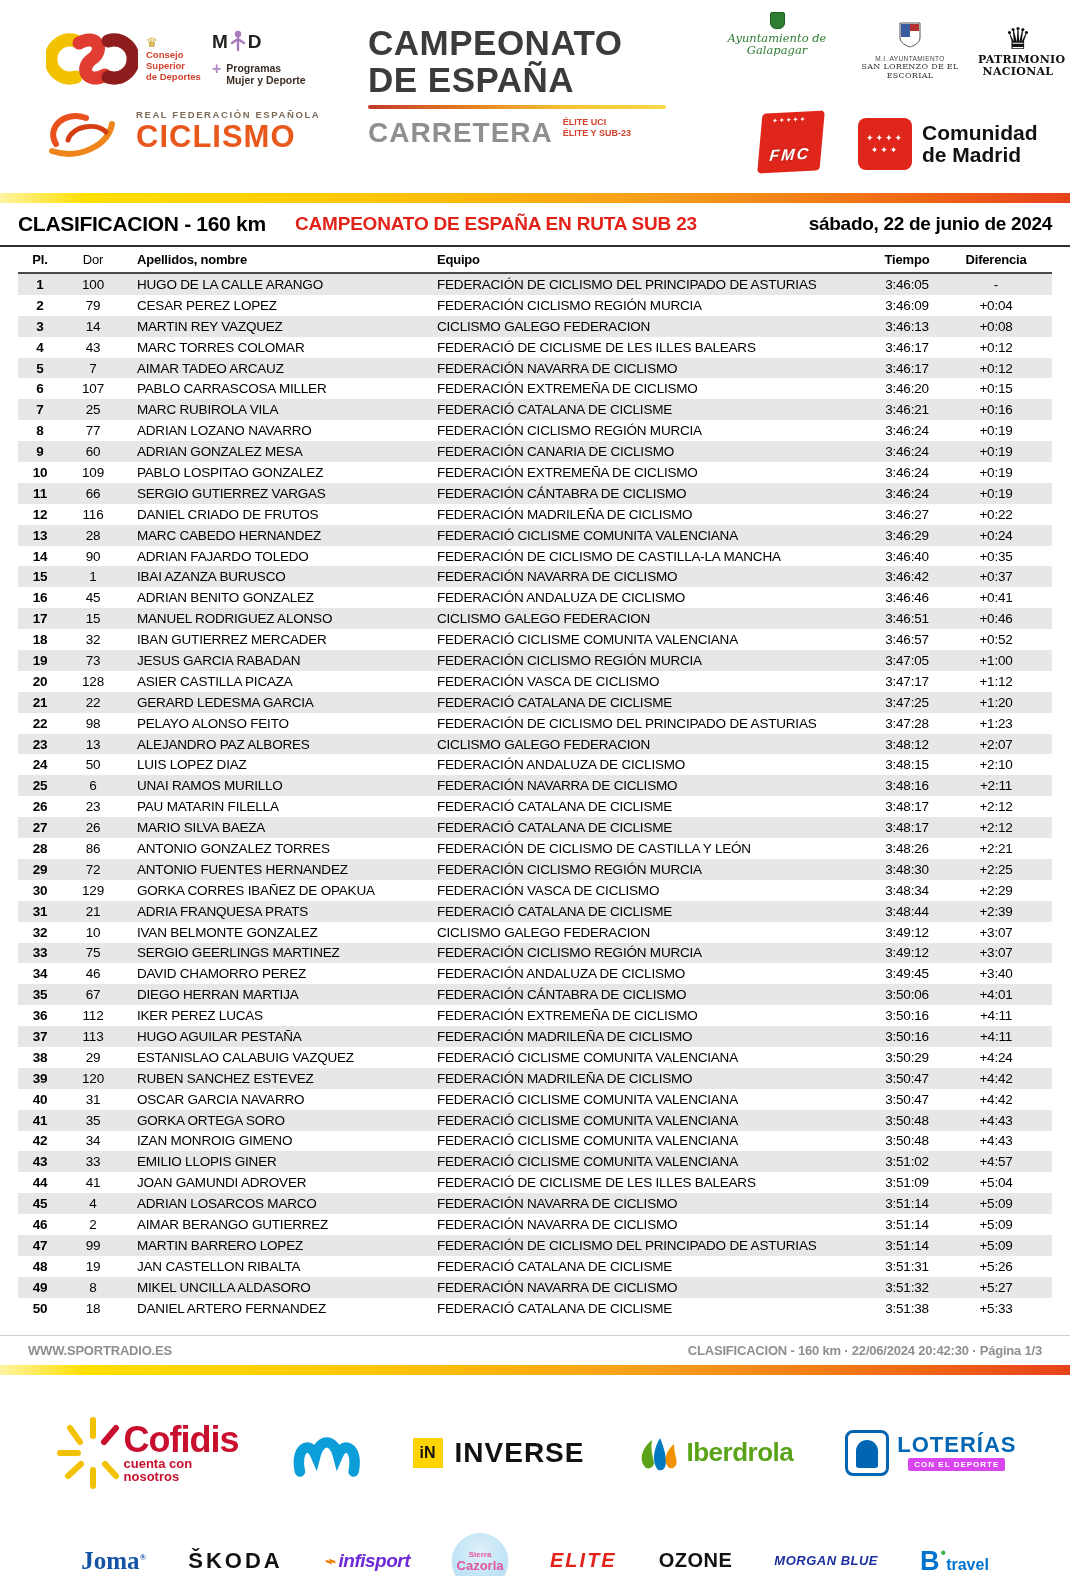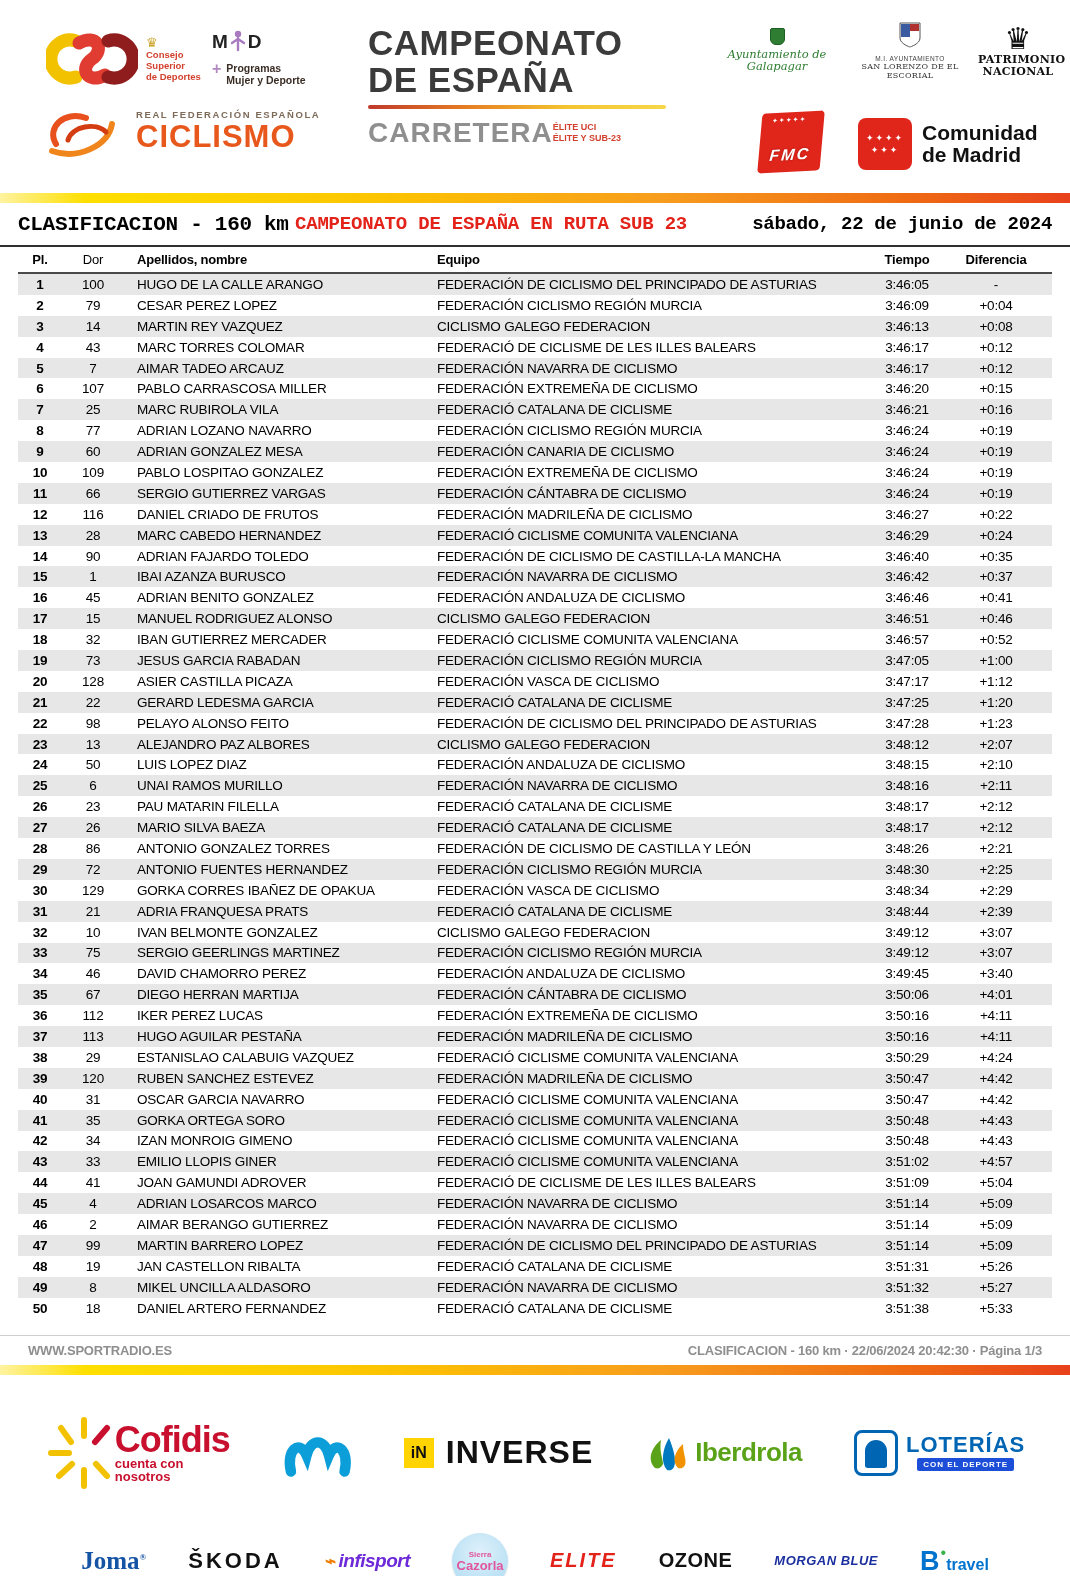--- a/index.html
+++ b/index.html
@@ -24,26 +24,26 @@
   .myd-prog { font-size:10.5px; font-weight:bold; color:#3a2d25; line-height:12px; }
 
   .rfec-logo { position:absolute; left:44px; top:100px; display:flex; align-items:center; gap:16px; }
   .rfec-txt { display:flex; flex-direction:column; }
   .rfec-fed { font-size:9.5px; letter-spacing:1.6px; color:#7d6a58; font-weight:bold; margin-bottom:2px; }
   .rfec-name { font-size:31px; font-weight:800; color:#e8581c; letter-spacing:1px; line-height:30px; }
 
   .event-logo { position:absolute; left:368px; top:24px; width:298px; }
   .event-title { font-size:35px; font-weight:800; color:#3b3b3b; line-height:37px; letter-spacing:0.5px; }
   .event-rule { height:4px; margin:7px 0 8px 0; background:linear-gradient(90deg,#c0392b,#e67e22,#f4c430,#f7d74a); border-radius:2px; }
-  .event-sub { display:flex; align-items:center; }
+  .event-sub { display:flex; gap:10px; }
   .event-carretera { font-size:28px; font-weight:800; color:#8f8f8f; letter-spacing:1px; }
   .event-tags { display:flex; flex-direction:column; }
   .event-tag { font-size:9px; font-weight:800; color:#d2412e; line-height:11px; }
 
-  .galapagar-logo { position:absolute; left:718px; top:28px; width:118px; text-align:center; }
+  .galapagar-logo { position:absolute; left:718px; top:12px; width:118px; text-align:center; }
   .galapagar-shield { width:15px; height:17px; margin:0 auto 3px auto; background:#2e7d32; border-radius:2px 2px 6px 6px; border:1px solid #1b5e20; }
   .galapagar-label { font-family:"DejaVu Serif", serif; font-style:italic; color:#2e7d32; font-size:11.5px; line-height:12px; }
 
   .escorial-logo { position:absolute; left:855px; top:22px; width:110px; text-align:center; }
   .escorial-lines { margin-top:3px; }
   .escorial-l1 { font-size:6.5px; color:#444; letter-spacing:0.4px; }
   .escorial-l2 { font-family:"DejaVu Serif", serif; font-size:8px; color:#333; letter-spacing:0.3px; }
 
   .patrimonio-logo { position:absolute; left:978px; top:24px; width:80px; text-align:center; }
   .patrimonio-crown { font-size:30px; line-height:30px; color:#111; }
@@ -61,21 +61,21 @@
     display:flex; flex-direction:column; align-items:center; justify-content:center; line-height:12px; }
   .madrid-stars { color:#fff; font-size:9px; letter-spacing:2px; }
   .madrid-txt { font-size:21px; font-weight:800; color:#111; line-height:22px; }
 
   
   .grad-bar { height:10px; width:100%;
     background:linear-gradient(90deg,#fff3a0 0%,#ffdf00 8%,#fdc500 35%,#f79c1d 62%,#ef6a13 85%,#e8411c 100%); }
 
   
   .titlebar { height:44px; display:flex; align-items:center; justify-content:space-between;
-    padding:0 18px; border-bottom:2px solid #2f2f2f; position:relative;font-family:Liberation Mono, monospace; }
+    padding:0 18px; border-bottom:2px solid #2f2f2f; position:relative; }
   .titlebar-left { font-size:21px; font-weight:bold; color:#000; letter-spacing:-0.3px; }
   .titlebar-center { position:absolute; left:295px; font-size:19px; font-weight:bold; color:#e3231a; letter-spacing:-0.2px; }
   .titlebar-right { font-size:19px; font-weight:bold; color:#000; letter-spacing:-0.3px; }
 
   
   .table-wrap { margin:0 18px; }
   .thead { display:flex; align-items:center; height:27px; border-bottom:2px solid #4a4a4a;
     font-size:13px; font-weight:bold; color:#000; letter-spacing:-0.2px; }
   .trow { display:flex; align-items:center; height:20.9px; font-size:13.5px; letter-spacing:-0.2px; color:#000; }
   .trow.odd { background:#e7e7e7; }
@@ -99,32 +99,32 @@
   .sp-row2 { display:flex; align-items:center; justify-content:center; gap:42px; margin-top:28px; }
 
   .cofidis { display:flex; align-items:center; }
   .cofidis-txt { display:flex; flex-direction:column; align-items:flex-start; margin-left:-8px; }
   .cofidis-name { color:#c8102e; font-size:36px; font-weight:700; letter-spacing:-1px; line-height:34px; }
   .cofidis-sub { color:#c8102e; font-size:13px; font-weight:bold; line-height:13px; }
 
   .inverse { display:flex; align-items:center; gap:12px; }
   .inverse-box { width:30px; height:30px; background:#ffd400; color:#111; font-weight:800; font-size:16px;
     display:flex; align-items:center; justify-content:center; }
-  .inverse-text { font-size:32px; font-weight:800; color:#111; letter-spacing:1px; }
+  .inverse-text { font-size:28px; font-weight:800; color:#111; letter-spacing:1px; }
 
   .iberdrola { display:flex; align-items:center; gap:6px; }
   .iberdrola-text { font-size:26px; font-weight:600; color:#5aa318; letter-spacing:-0.5px; }
 
   .loterias { display:flex; align-items:center; gap:8px; }
   .loterias-icon { width:44px; height:46px; border:3px solid #0065b3; border-radius:8px; position:relative; background:#fff; }
   .loterias-blob { position:absolute; left:8px; right:8px; top:7px; bottom:5px; background:#0065b3;
     border-radius:12px 12px 3px 3px; }
   .loterias-txt { display:flex; flex-direction:column; align-items:center; }
   .loterias-name { color:#0065b3; font-size:22px; font-weight:800; letter-spacing:1px; line-height:22px; }
-  .loterias-badge { background:#1d4ed8; color:#fff; font-size:8px; font-weight:800; letter-spacing:1px;
+  .loterias-badge { background:#d946ef; color:#fff; font-size:8px; font-weight:800; letter-spacing:1px;
     padding:2px 6px; margin-top:2px; border-radius:2px; }
 
   .joma { color:#1553a4; font-size:25px; font-weight:800; font-family:"Liberation Serif", serif; }
   .joma sup { font-size:9px; }
   .skoda { color:#111; font-size:22px; font-weight:800; letter-spacing:3px; }
   .infisport { display:flex; align-items:center; gap:3px; }
   .infisport-wing { color:#f07d00; font-size:18px; font-weight:800; transform:rotate(-8deg); }
   .infisport-text { color:#6d28d9; font-size:19px; font-weight:800; font-style:italic; letter-spacing:-0.5px; }
   .cazorla { width:56px; height:56px; border-radius:50%;
     background:radial-gradient(circle at 50% 35%, #dff1fb 0%, #bfe3f5 60%, #a9d8f0 100%);

